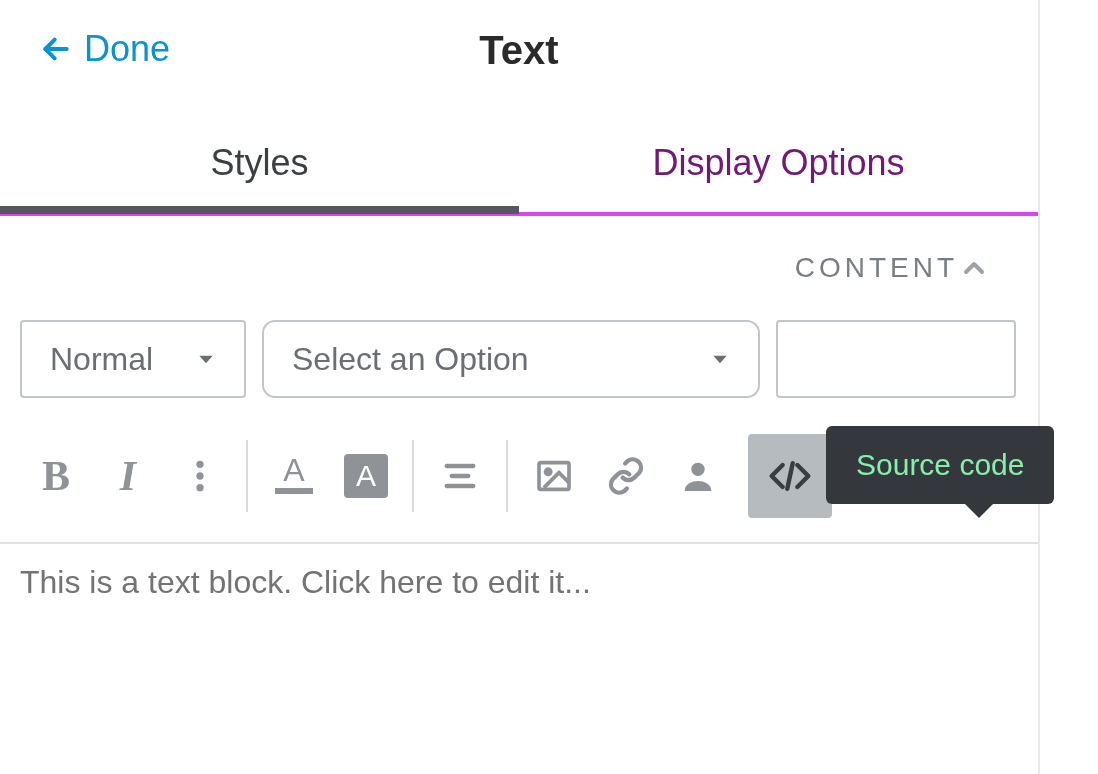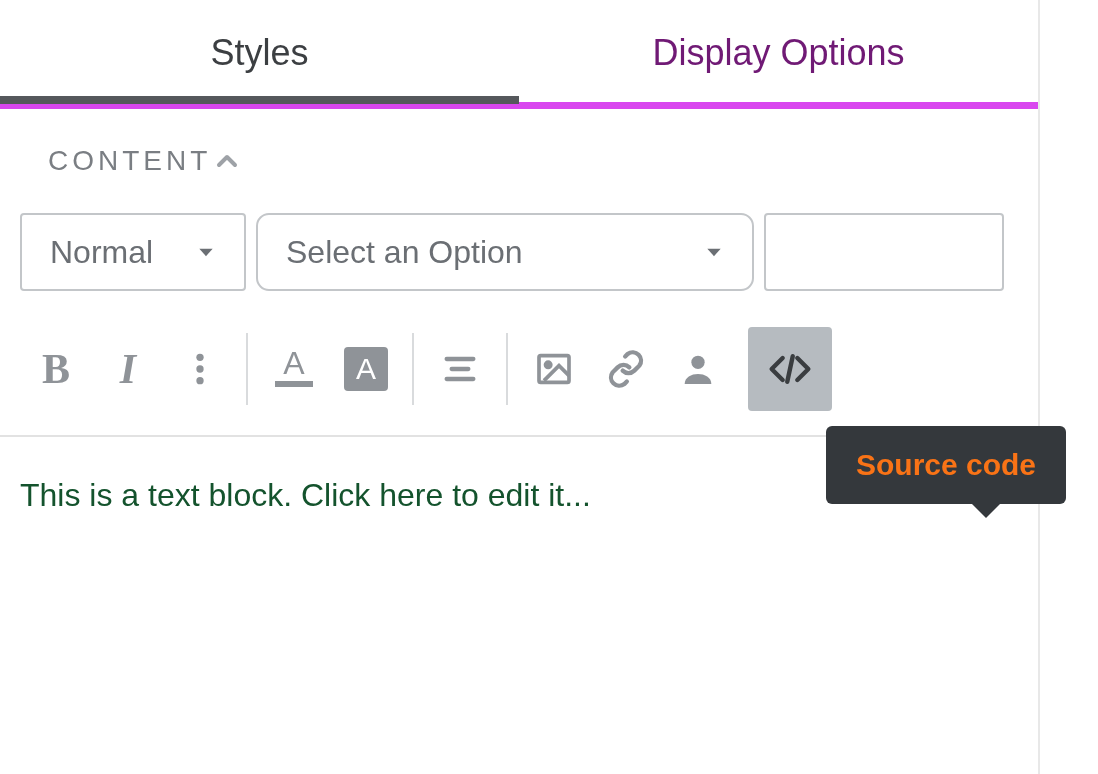--- a/index.html
+++ b/index.html
@@ -37,55 +37,55 @@
       position: absolute;
       left: 50%;
       transform: translateX(-50%);
       top: 28px;
       font-size: 40px;
       font-weight: 600;
       color: #2a2a2a;
     }
     .tabs {
       display: flex;
-      border-bottom: 7px solid #d946ef;
+      border-bottom: 4px solid #d946ef;
     }
     .tab {
       flex: 1;
       text-align: center;
       padding: 32px 0 28px;
       font-size: 36px;
       color: #701a75;
       cursor: pointer;
       position: relative;
     }
     .tab.active { color: #3c3f42; }
     .tab.active::after {
       content: "";
       position: absolute;
       left: 0; right: 0; bottom: -2px;
       height: 8px;
       background: #55585c;
     }
     .section-header {
       display: flex;
-      justify-content: flex-start;
+      justify-content: flex-end;
       align-items: center;
       padding: 36px 48px 36px;
     }
     .section-label {
       font-size: 28px;
       letter-spacing: 4px;
       color: #7a7e83;
       font-weight: 500;
     }
     .chevron-up { width: 32px; height: 32px; color: #9ea2a7; }
     .dropdown-row {
       display: flex;
-      gap: 10px;
+      gap: 16px;
       padding: 0 20px 18px;
     }
     .dropdown {
       border: 2px solid #c3c6c9;
       border-radius: 4px;
       height: 78px;
       display: flex;
       align-items: center;
       justify-content: space-between;
       padding: 0 28px;
@@ -126,54 +126,63 @@
       width: 2px;
       height: 72px;
       background: #d9dbdd;
       margin: 0 10px;
     }
     .text-color-icon { position: relative; width: 40px; height: 44px; display:flex; flex-direction:column; align-items:center; }
     .text-color-icon .A { font-size:32px; font-weight:500; color:#8f9398; line-height:32px;}
     .text-color-icon .bar { width: 38px; height: 6px; background:#8f9398; margin-top:2px;}
     .bg-color-icon { width:44px; height:44px; background:#8f9398; border-radius:4px; display:flex; align-items:center; justify-content:center; color:#fff; font-size:30px; font-weight:500;}
     .editor {
-      padding: 40px 20px;
+      padding: 20px 20px;
       font-size: 32px;
-      color: #14532d;
+      color: #737373;
       min-height: 120px;
       border-top: 2px solid #e2e2e2;
     }
     .tooltip {
       position: absolute;
       top: 426px;
       left: 826px;
       background: #34383c;
-      color: #f97316;
+      color: #86efac;
       font-size: 30px;
       padding: 22px 30px;
       border-radius: 6px;
       white-space: nowrap;
       z-index: 10;
-      font-weight: bold;
     }
     .tooltip::after {
       content: "";
       position: absolute;
       top: 100%;
       left: 66%;
       margin-left: -12px;
       border: 14px solid transparent;
       border-top-color: #34383c;
     }
   </style>
 </head>
 <body>
 
 <div class="panel">
 
+  <div class="header">
+    <div class="back-btn">
+      <svg viewBox="0 0 24 24" fill="none" stroke="currentColor" stroke-width="3" stroke-linecap="round" stroke-linejoin="round">
+          <line x1="20" y1="12" x2="4" y2="12"></line>
+          <polyline points="11 5 4 12 11 19"></polyline>
+        </svg>
+      <span>Done</span>
+    </div>
+    <div class="title">Text</div>
+  </div>
 
   <div class="tabs">
     <div class="tab active">Styles</div>
     <div class="tab">Display Options</div>
   </div>
 
   <div class="section-header">
     <div class="section-label">CONTENT</div>
     <svg class="chevron-up" viewBox="0 0 24 24" fill="none" stroke="currentColor" stroke-width="3" stroke-linecap="round" stroke-linejoin="round">
         <polyline points="6 15 12 9 18 15"></polyline>

